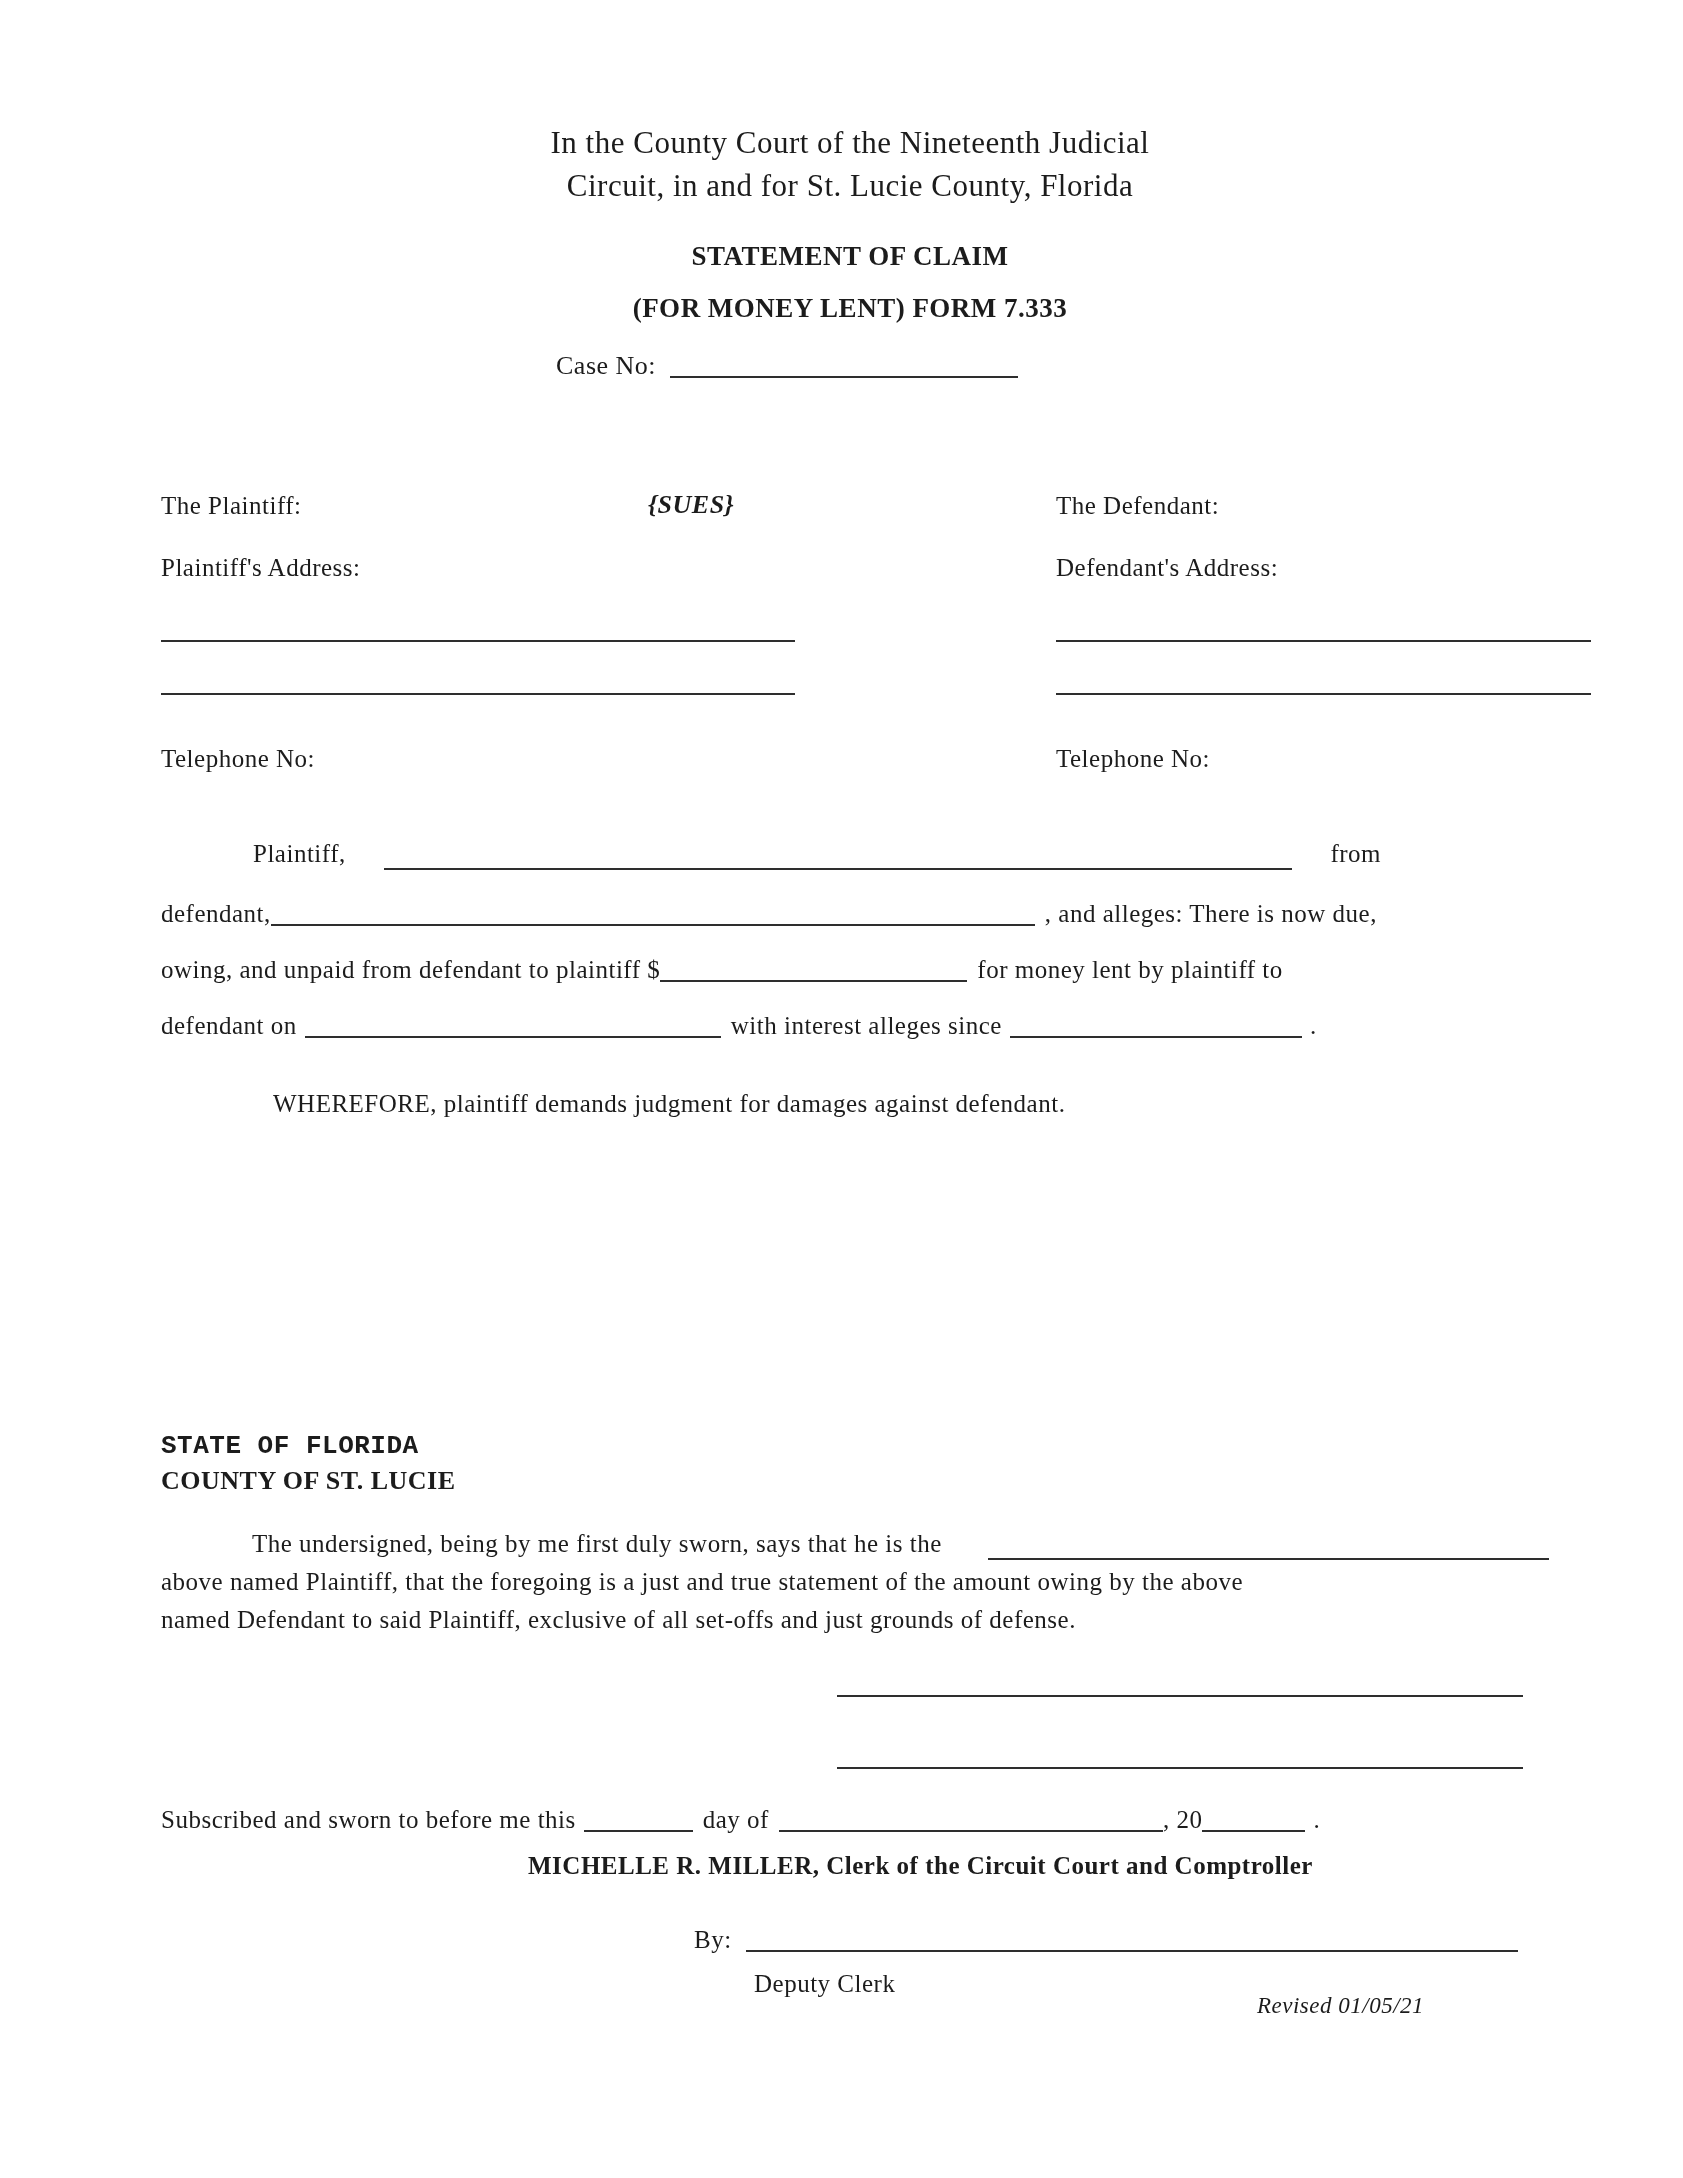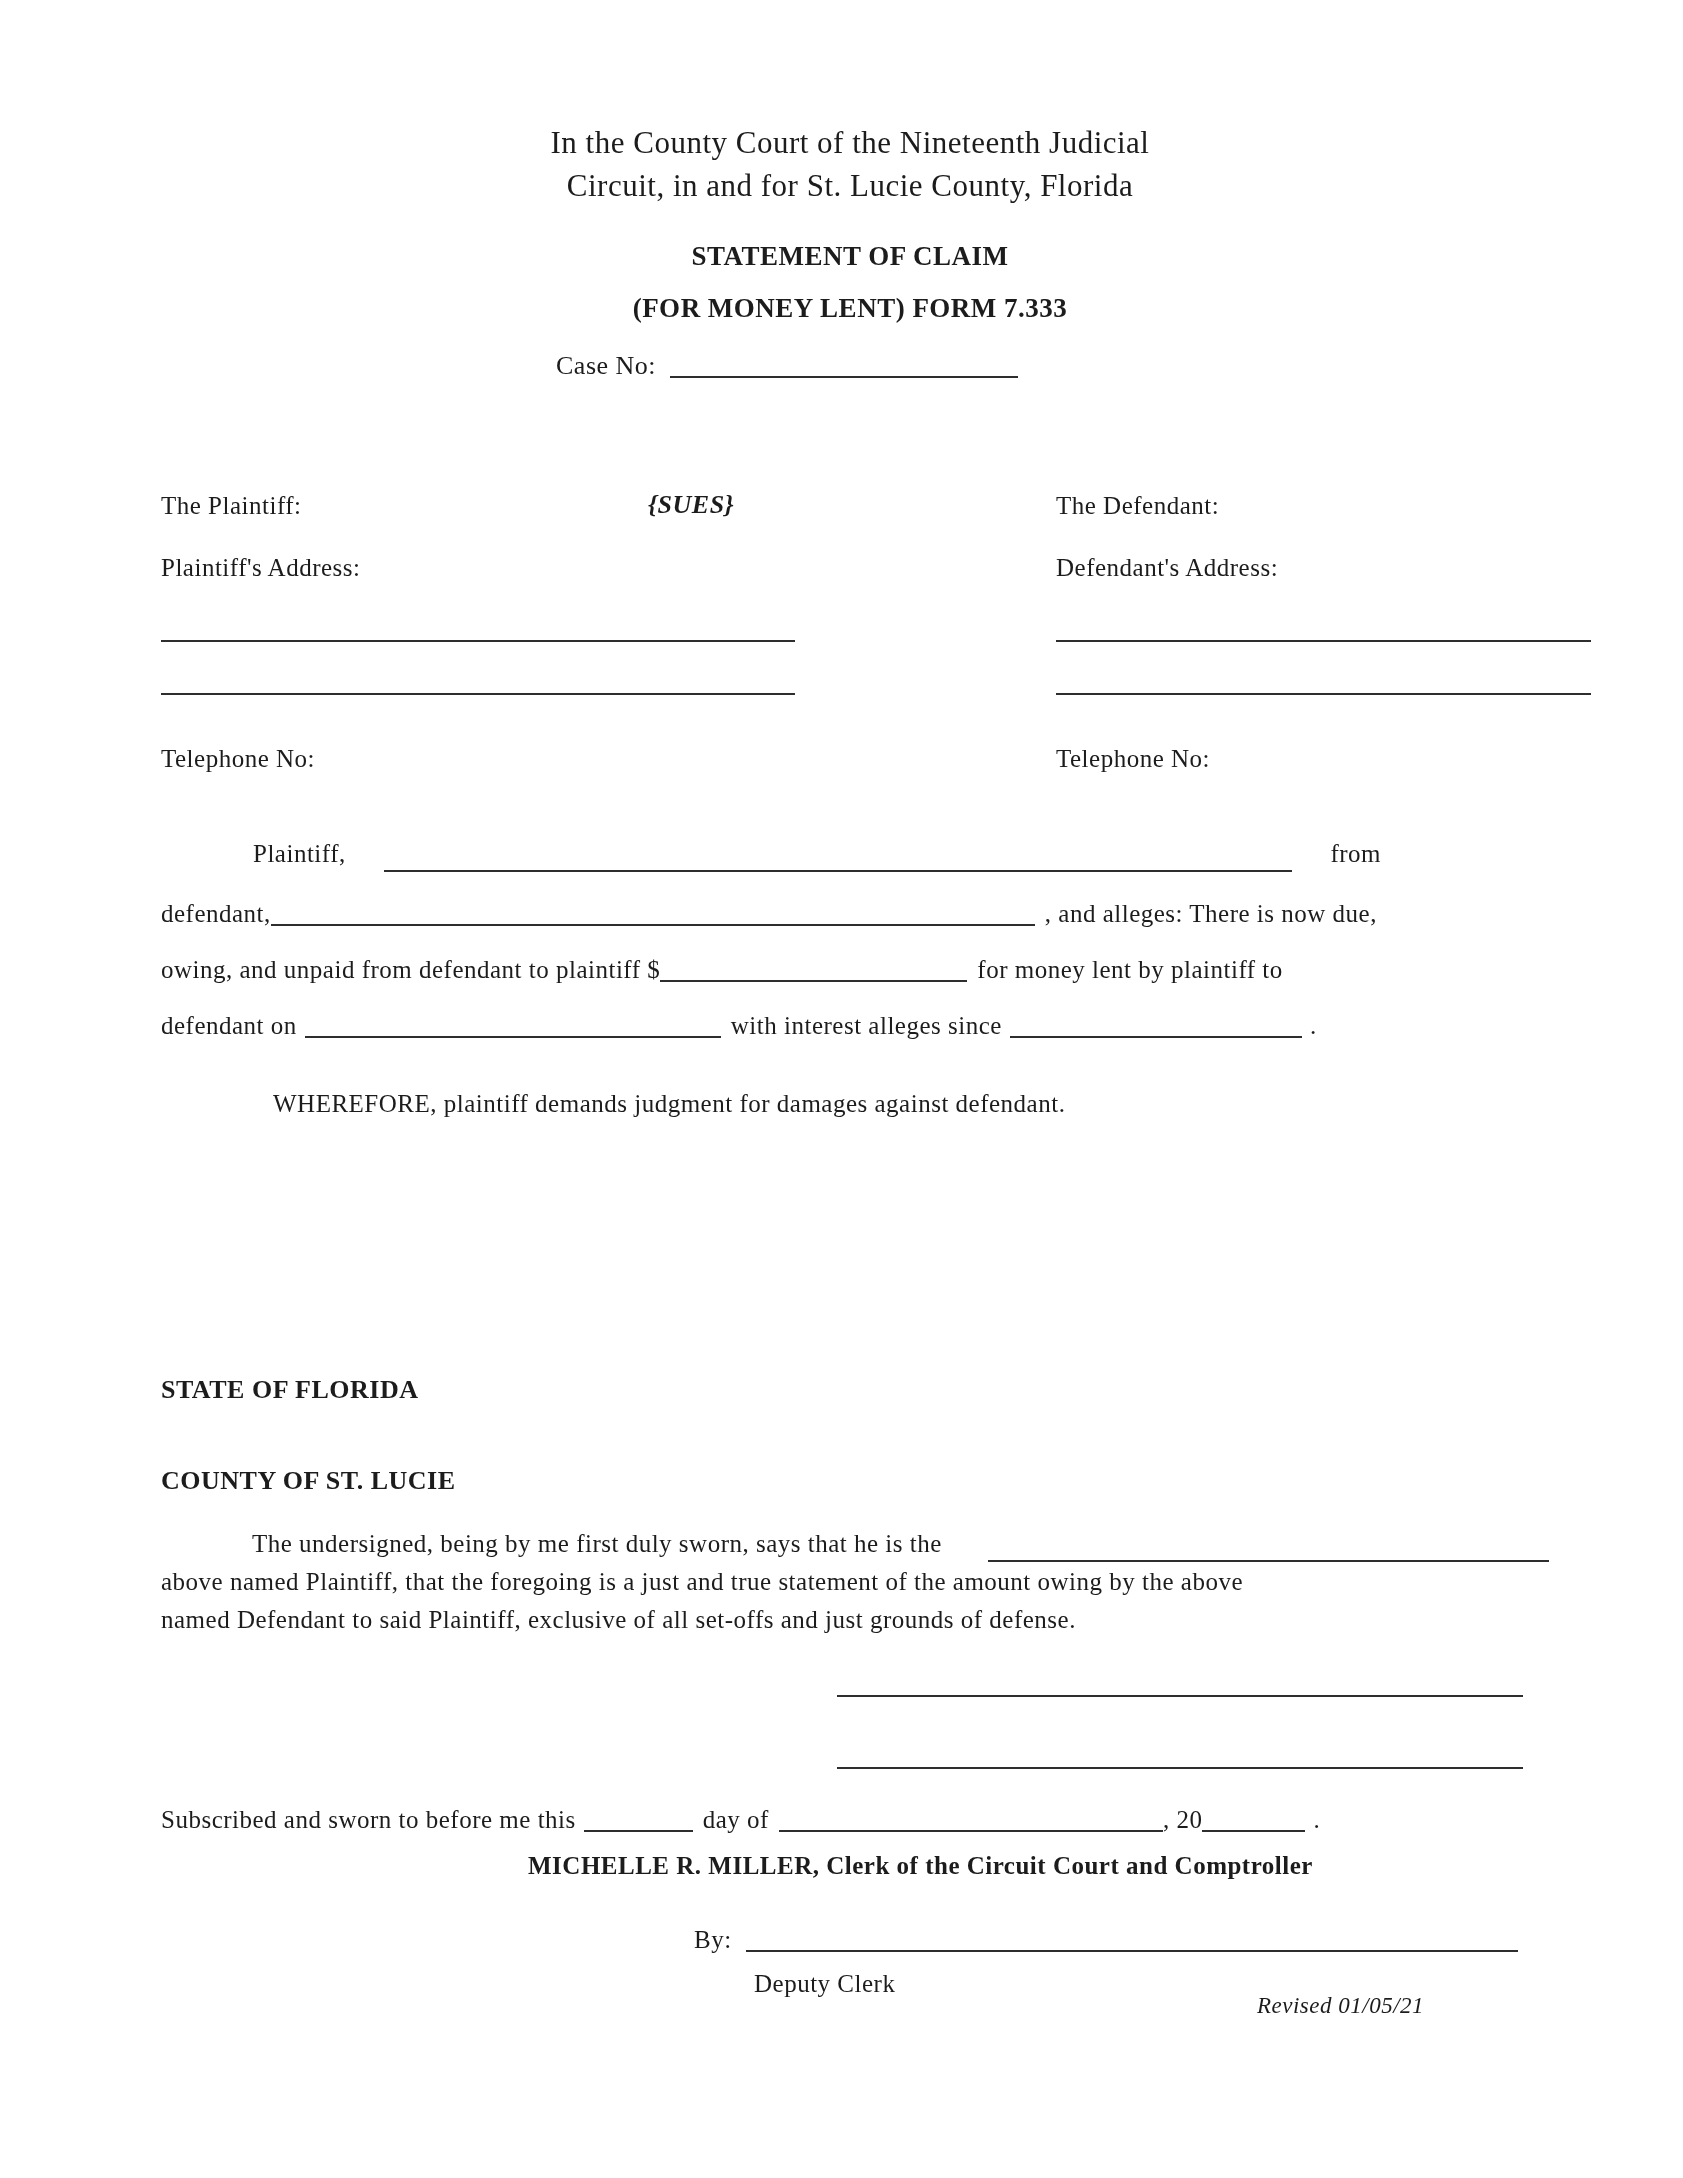--- a/index.html
+++ b/index.html
@@ -30,40 +30,40 @@
     display: inline-block;
     height: 0.95em;
     border-bottom: 2px solid #2e2e2e;
     position: relative;
     top: 4px;
   }
 
   
   .rule { position: absolute; border-top: 2px solid #2e2e2e; height: 0; }
 
-  .flexline { display: flex; align-items: flex-end; gap: 38px; }
+  .flexline { display: flex; align-items: flex-start; gap: 38px; }
   .flexline .blank { flex: 1; }
 
   .caseno { top: 347px; left: 556px; font-size: 26px; }
 
   .p-label { top: 492px; left: 161px; }
   .sues { top: 490px; left: 648px; font-size: 26px; }
   .d-label { top: 492px; left: 1056px; }
   .p-addr { top: 554px; left: 161px; }
   .d-addr { top: 554px; left: 1056px; }
   .p-tel { top: 745px; left: 161px; }
   .d-tel { top: 745px; left: 1056px; }
 
   .claim1 { top: 840px; left: 253px; width: 1128px; }
   .claim2 { top: 896px; left: 161px; }
   .claim3 { top: 952px; left: 161px; }
   .claim4 { top: 1008px; left: 161px; }
   .wherefore { top: 1090px; left: 273px; }
 
-  .state { top: 1375px; left: 161px; font-size: 26px; }
+  .state { top: 1431px; left: 161px; font-size: 26px; font-family: Liberation Mono, monospace; }
   .county { top: 1466px; left: 161px; font-size: 26px; }
   .sworn1 { top: 1530px; left: 252px; width: 1297px; }
   .sworn2 { top: 1568px; left: 161px; }
   .sworn3 { top: 1606px; left: 161px; }
 
   .subscribed { top: 1802px; left: 161px; }
   .clerkline { top: 1852px; left: 528px; font-size: 25px; }
   .byline { top: 1922px; left: 694px; }
   .deputy { top: 1970px; left: 754px; }
   .revised { top: 1993px; left: 1257px; font-size: 23px; }

